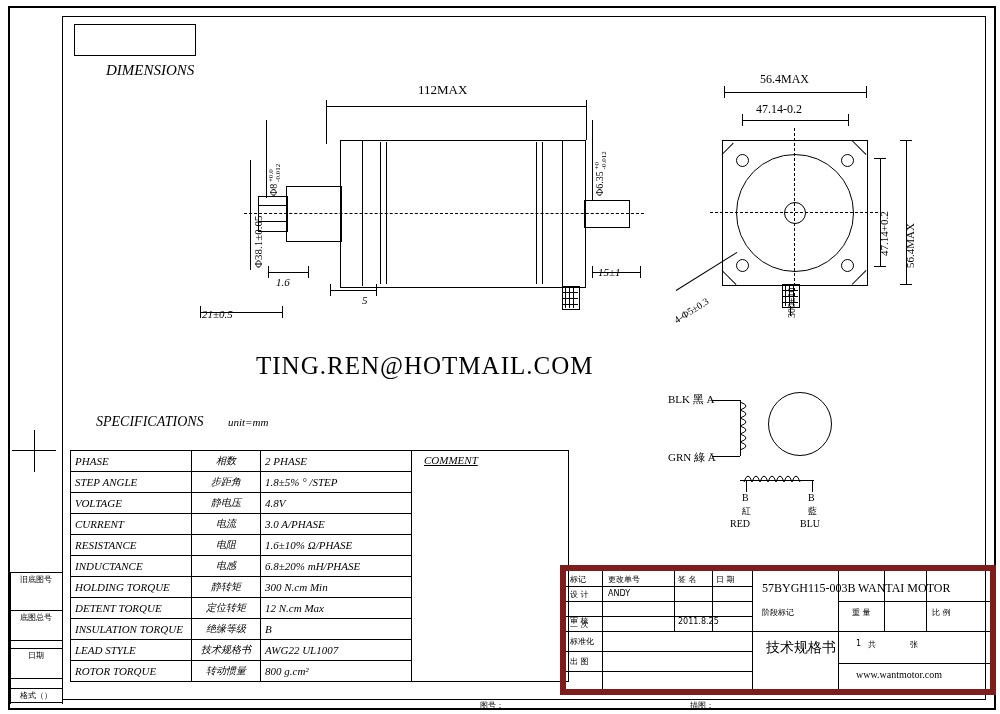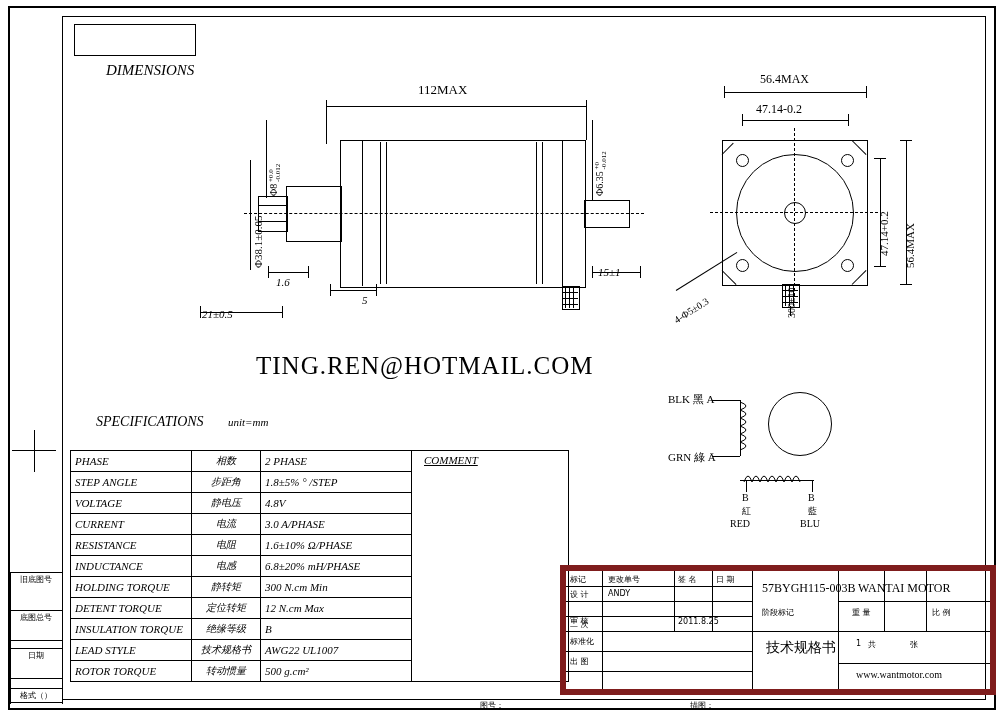--- a/index.html
+++ b/index.html
@@ -266,21 +266,21 @@
           <td class="c3">B</td>
         </tr>
         <tr>
           <td class="c1">LEAD STYLE</td>
           <td class="c2">技术规格书</td>
           <td class="c3">AWG22 UL1007</td>
         </tr>
         <tr>
           <td class="c1">ROTOR TORQUE</td>
           <td class="c2">转动惯量</td>
-          <td class="c3">500 g.cm²</td>
+          <td class="c3">800 g.cm²</td>
         </tr>
       </tbody>
   </table>
   <div class="rect" style="left:414px;top:450px;width:172px;height:22px;border:none;">
     <span class="t t-i" style="left:10px;top:4px;font-size:11px;text-decoration:underline;">COMMENT</span>
   </div>
 
   <div class="tb">
 
     <div class="vl" style="left:36px;top:0;height:118px;"></div>

